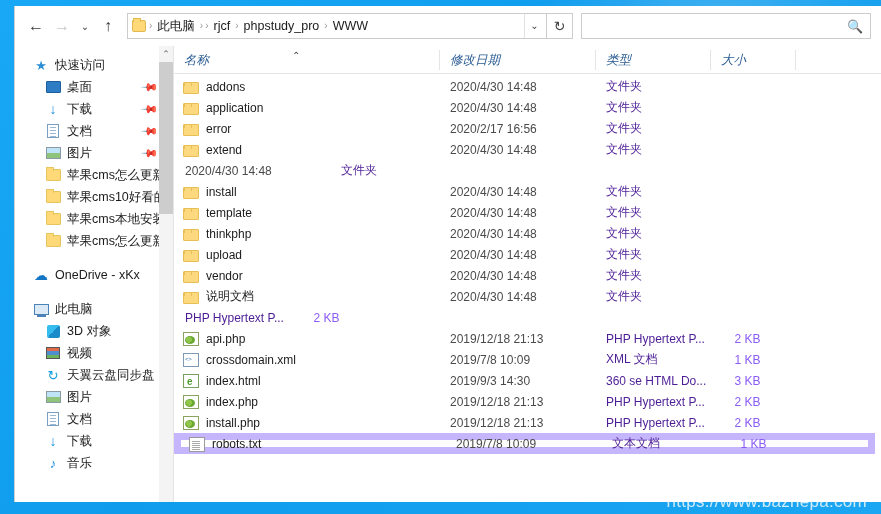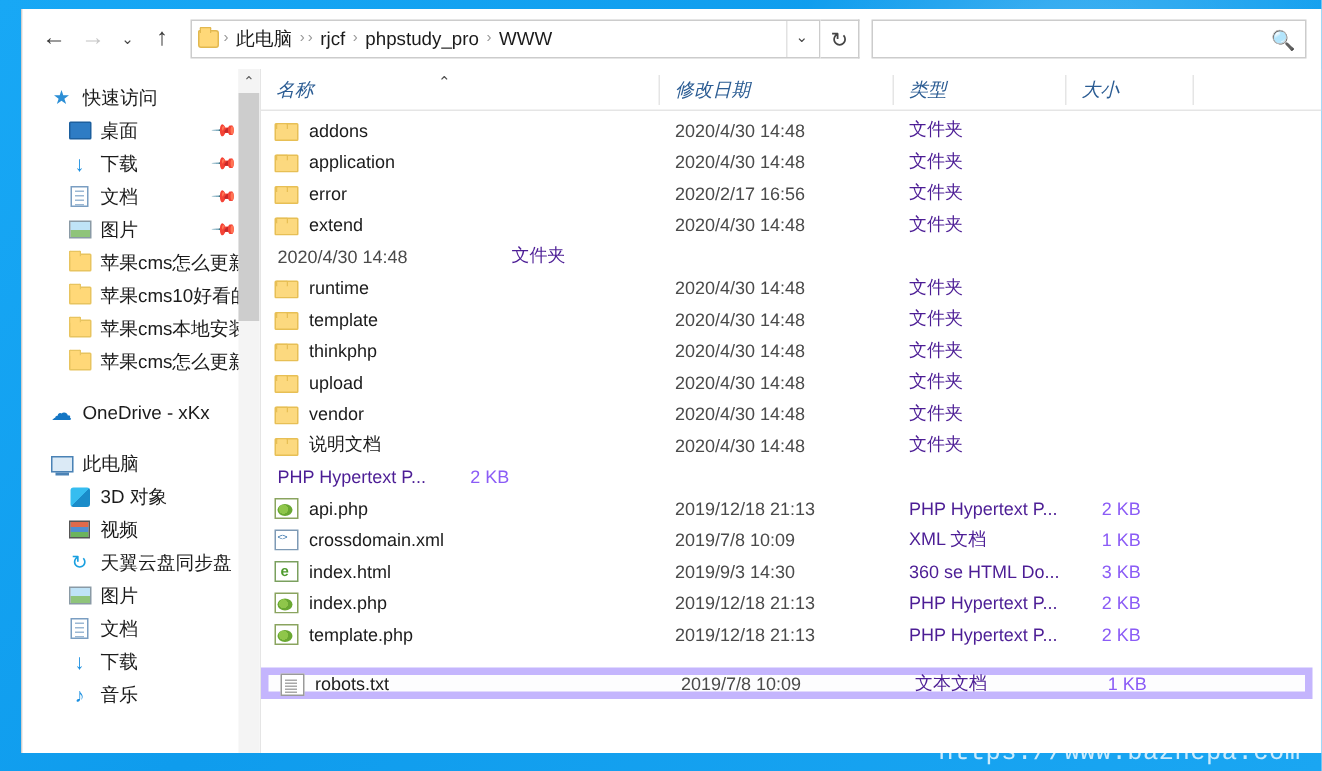--- a/index.html
+++ b/index.html
@@ -243,23 +243,22 @@
 
   #rows { flex:1; overflow:hidden; padding-top:2px; }
   .row {
     height: 21px;
     display: flex; align-items: center;
     font-size: 12px; color: #1b1b1b;
     border: 1px solid transparent;
     margin: 0 6px 0 0;
   }
   .row.selected {
-    border: 5px solid #c4b5fd;
+    border: 7px solid #c4b5fd;
     background: #fdfdfe;
-    margin-top: 12px;
   }
   .cell { padding-left: 10px; white-space: nowrap; overflow: hidden; }
   .cell.c-name {
     flex: 0 0 265px; display: flex; align-items: center;
     padding-left: 8px;
   }
   .cell.c-date { flex: 0 0 156px; color:#4a4a4a; }
   .cell.c-type { flex: 0 0 115px; color:#4c1d95; }
   .cell.c-size { flex: 0 0 85px; color:#8b5cf6; text-align:center; padding-left:0; padding-right:12px; }
   .cell.c-pad  { flex: 1; }
@@ -313,21 +312,21 @@
     box-shadow:0 2px 0 #a8a8a8,0 4px 0 #a8a8a8,0 6px 0 #a8a8a8,0 8px 0 #a8a8a8;
   }
 
   
   #watermark {
     position: absolute;
     right: 14px; bottom: 2px;
     font-size: 17px;
     color: rgba(255,255,255,.78);
     letter-spacing: .3px;
-    font-family: Liberation Mono, monospace;
+    font-family: Liberation Sans, sans-serif;
     white-space: nowrap;
     pointer-events: none;
     margin-top: 40px;
   }
 </style>
 </head>
 <body>
 
 <div id="desktop">
   <div class="glow"></div>
@@ -554,21 +553,21 @@
           </div>
           <div class="row">
             <div class="cell c-date">2020/4/30 14:48</div>
             <div class="cell c-type">文件夹</div>
             <div class="cell c-size"></div>
             <div class="cell c-pad"></div>
           </div>
           <div class="row">
             <div class="cell c-name">
               <span class="rowicon ri-folder"></span>
-              <span>runtime</span>
+              <span>install</span>
             </div>
             <div class="cell c-date">2020/4/30 14:48</div>
             <div class="cell c-type">文件夹</div>
             <div class="cell c-size"></div>
             <div class="cell c-pad"></div>
           </div>
           <div class="row">
             <div class="cell c-name">
               <span class="rowicon ri-folder"></span>
               <span>template</span>
@@ -659,21 +658,21 @@
               <span>index.php</span>
             </div>
             <div class="cell c-date">2019/12/18 21:13</div>
             <div class="cell c-type">PHP Hypertext P...</div>
             <div class="cell c-size">2 KB</div>
             <div class="cell c-pad"></div>
           </div>
           <div class="row">
             <div class="cell c-name">
               <span class="rowicon ri-php"></span>
-              <span>template.php</span>
+              <span>install.php</span>
             </div>
             <div class="cell c-date">2019/12/18 21:13</div>
             <div class="cell c-type">PHP Hypertext P...</div>
             <div class="cell c-size">2 KB</div>
             <div class="cell c-pad"></div>
           </div>
           <div class="row selected">
             <div class="cell c-name">
               <span class="rowicon ri-txt"></span>
               <span>robots.txt</span>

